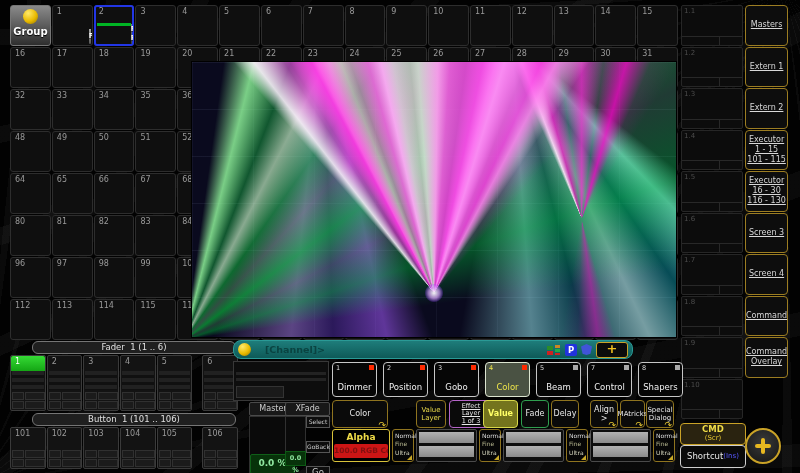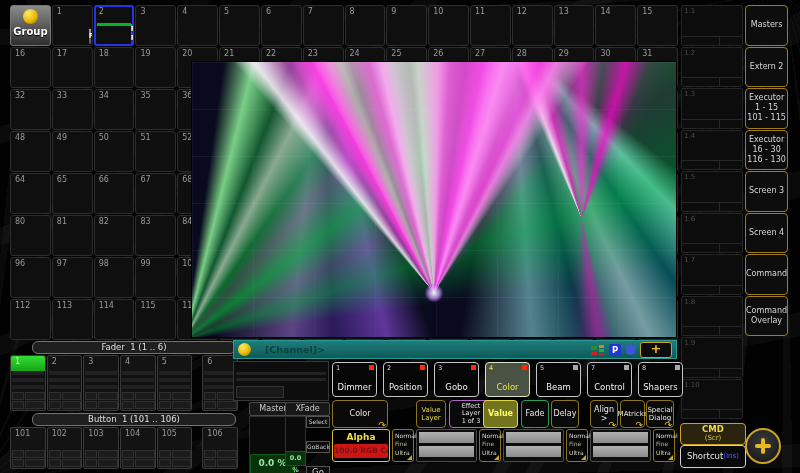--- a/index.html
+++ b/index.html
@@ -52,39 +52,39 @@
       repeating-linear-gradient(to bottom, rgba(140,150,190,.10) 0 1px, transparent 1px 47px),
       repeating-linear-gradient(to right, rgba(140,150,190,.07) 0 1px, transparent 1px 61px);}
   
   #exec-col{position:absolute;left:681px;top:5px;width:62px;display:grid;grid-auto-rows:40.5px;gap:1px;}
   .xcell{position:relative;background:#0c0c0c;border:1px solid #262626;border-radius:2px;}
   .xnum{font-size:7px;color:#4c4c4c;padding:1px 0 0 2px;}
   .xstrip{position:absolute;left:0;right:0;bottom:0;height:8px;border-top:1px solid #282828;}
   .xstrip::before{content:"";position:absolute;left:62%;top:0;bottom:0;border-left:1px solid #282828;}
   #side-btns{position:absolute;left:745px;top:5px;width:40px;display:grid;grid-auto-rows:40.5px;gap:1px;}
   .sideb{background:#0d0d0d;border:1px solid #9c7d22;border-radius:4px;color:#d8d8d8;font-size:8px;
-    display:flex;flex-direction:column;align-items:center;justify-content:center;line-height:1.25;text-align:center;}
+    display:flex;flex-direction:column;align-items:center;justify-content:center;line-height:1.25;text-align:center;text-decoration:underline;}
   .sideb.accent{color:#e8d84a;}
   
   #fader-panel{position:absolute;left:10px;top:341px;width:228px;}
   .strip-header{height:11px;margin:0 2px 1px 22px;background:#1f1f1f;border:1px solid #757575;border-radius:6px;
     color:#e0e0e0;font-size:8.5px;line-height:11px;text-align:center;white-space:pre;}
   .strip-cells{display:flex;gap:1px;margin-bottom:2px;}
   .fcell{position:relative;width:35px;height:54px;background:#131313;border:1px solid #3a3a3a;border-radius:2px;}
   .bcell{position:relative;width:35px;height:40px;background:#131313;border:1px solid #3a3a3a;border-radius:2px;}
   .fcell:last-child,.bcell:last-child{margin-left:9px;}
   .fgreen{position:absolute;top:0;left:0;right:0;height:13px;border-radius:2px 2px 0 0;
     background:linear-gradient(#35da35,#14a614);color:#fff;font-size:8px;padding:2px 0 0 4px;line-height:8px;}
   .fstripes{position:absolute;left:1px;right:1px;top:15px;height:19px;
     background:repeating-linear-gradient(to bottom,#212121 0 4px,#101010 4px 7px);}
   .mini{position:absolute;left:1px;right:1px;bottom:1px;display:grid;grid-template-columns:38% 62%;grid-auto-rows:8px;gap:1px;}
   .mini > div{background:#1b1b1b;border:1px solid #303030;}
   
   #console{position:absolute;left:233px;top:340px;width:567px;height:133px;z-index:8;font-size:8px;}
-  .cmdbar{position:absolute;left:0;top:0;width:444px;height:19px;border:1px solid #2a9a96;border-radius:0;
+  .cmdbar{position:absolute;left:0;top:0;width:400px;height:19px;border:1px solid #2a9a96;border-radius:8px;
     background:linear-gradient(#1e7d7b,#0e5a58);display:flex;align-items:center;box-sizing:border-box;}
   .cball{width:13px;height:13px;border-radius:50%;margin-left:4px;
     background:radial-gradient(circle at 35% 28%, #ffe96a, #e9ba00 55%, #8d6f00);}
   .prompt{color:#0a4341;font-weight:bold;font-size:9.5px;margin-left:14px;}
   .bar-icons{margin-left:auto;display:flex;align-items:center;gap:4px;margin-right:4px;}
   .picon{width:12px;height:12px;background:#2133dd;border-radius:2px;color:#fff;font-size:8.5px;font-weight:bold;
     text-align:center;line-height:12px;}
   .shield{width:11px;height:11px;background:#4054d8;
     clip-path:polygon(50% 0,100% 22%,86% 88%,50% 100%,14% 88%,0 22%);}
   .plusbtn{width:30px;height:14px;background:#0c0c0c;border:1px solid #c9a227;border-radius:3px;
@@ -114,21 +114,21 @@
     color:#8fe89f;font-size:6.5px;font-weight:bold;line-height:12px;text-align:center;}
   .xbtns{position:absolute;right:0;top:14px;width:24px;bottom:0;display:flex;flex-direction:column;gap:13px;}
   .xb{background:#0d0d0d;border:1px solid #555;color:#ccc;font-size:6px;text-align:center;line-height:10px;height:10px;}
   .xb.xgo{flex:1;font-size:8.5px;display:flex;align-items:center;justify-content:center;}
   
   .fb{position:absolute;top:60px;height:28px;box-sizing:border-box;border-radius:4px;background:#0a0a0a;
     border:1px solid #8f741f;color:#e8e8e8;display:flex;flex-direction:column;align-items:center;
     justify-content:center;line-height:1.15;font-size:8px;text-align:center;}
   .f-color-preset{left:99px;width:56px;}
   .f-value-layer{left:183px;width:30px;font-size:7px;color:#e8d84a;}
-  .f-effect-layer{left:216px;width:44px;font-size:6.5px;border-color:#b565c8;}
+  .f-effect-layer{left:216px;width:44px;font-size:6.5px;border-color:#b565c8;text-decoration:underline;}
   .f-value{left:250px;width:35px;background:#74741d;border-color:#d8d84a;color:#ffff66;font-weight:bold;}
   .f-fade{left:288px;width:28px;border-color:#2f9e4f;}
   .f-delay{left:318px;width:28px;}
   .f-align{left:357px;width:28px;}
   .f-matricks{left:387px;width:25px;font-size:7px;}
   .f-special-dialog{left:413px;width:28px;font-size:7px;}
   .corner{position:absolute;right:1px;bottom:-3px;color:#e8c832;font-size:9px;line-height:9px;}
   
   #encoder-row{position:absolute;left:99px;top:89px;height:33px;display:flex;gap:2px;}
   .alpha{width:58px;background:#000;border:1px solid #d8c23a;border-radius:3px;box-sizing:border-box;}
@@ -600,20 +600,23 @@
       <div class="xcell">
         <div class="xnum">1.10</div>
         <div class="xstrip"></div>
       </div>
     </div>
   <div id="side-btns">
       <div class="sideb">
         <div>Masters</div>
       </div>
       <div class="sideb">
+        <div>Extern 1</div>
+      </div>
+      <div class="sideb">
         <div>Extern 2</div>
       </div>
       <div class="sideb">
         <div>Executor</div>
         <div>1 - 15</div>
         <div>101 - 115</div>
       </div>
       <div class="sideb">
         <div>Executor</div>
         <div>16 - 30</div>

